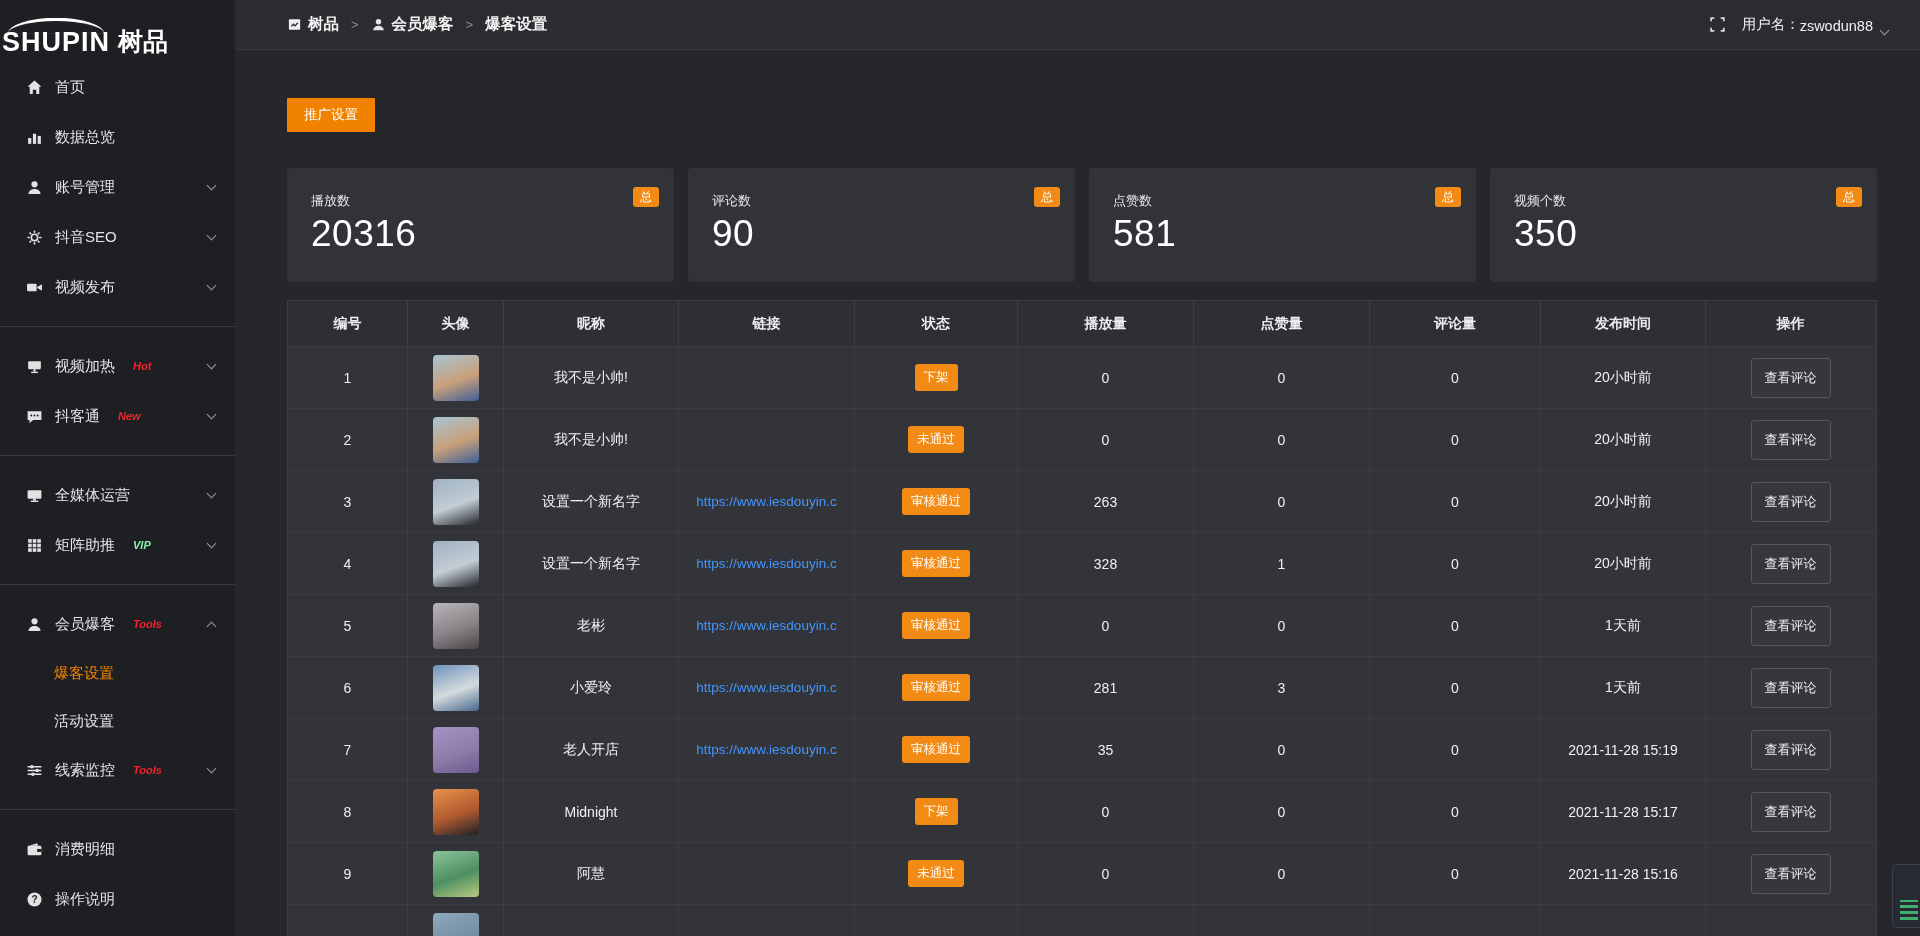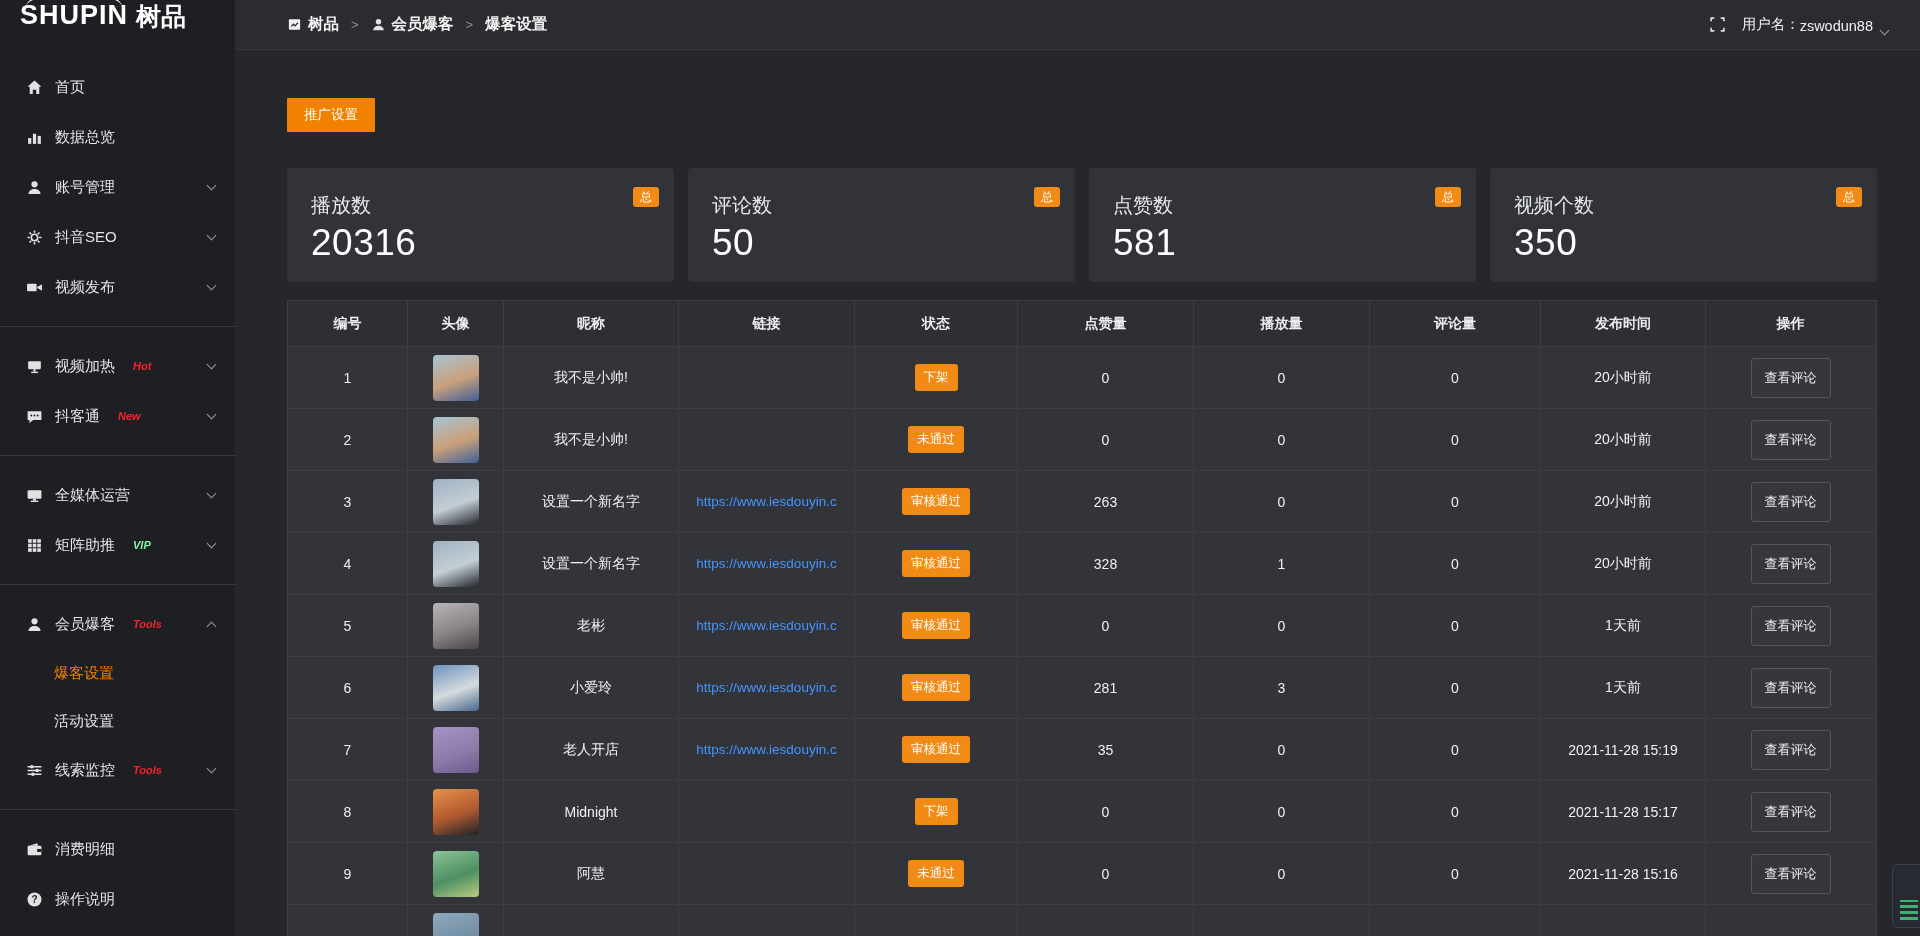--- a/index.html
+++ b/index.html
@@ -7,21 +7,21 @@
   body {
     width:1920px; height:936px; overflow:hidden;
     background:#26272b; color:#e8e9ea;
     font-family:"Liberation Sans","DejaVu Sans",sans-serif;
     --accent:#f08200; --badge:#f28b15; --link:#4395ff;
   }
   .app { display:flex; width:100%; height:100%; }
 
   
   .sidebar { flex:0 0 235px; width:235px; background:#1e1f23; display:flex; flex-direction:column; overflow:hidden; }
-  .logo { height:58px; display:flex; align-items:flex-start; padding-left:20px; flex:0 0 58px; }
+  .logo { height:58px; display:flex; align-items:flex-end; padding-left:2px; flex:0 0 58px; }
   .logo-main { position:relative; font-size:27px; font-weight:800; letter-spacing:1px; color:#fff; transform:scaleY(1.05); }
   .logo-main::before { content:""; position:absolute; left:6px; right:6px; top:-8px; height:12px;
     border-top:3px solid #fff; border-radius:50% 50% 0 0 / 100% 100% 0 0; }
   .logo-sub { font-size:25px; font-weight:800; margin-left:8px; color:#fff; }
   .menu { flex:1; padding-top:4px; }
   .mi { height:50px; display:flex; align-items:center; padding:0 20px 0 26px; cursor:pointer; font-size:15px; color:#e3e4e6; }
   .mi .ic { width:17px; height:17px; margin-right:12px; display:inline-flex; align-items:center; justify-content:center; flex:0 0 17px; }
   .mi .ic svg { width:17px; height:17px; }
   .mi .tag { margin-left:18px; font-style:italic; font-weight:bold; font-size:11px; }
   .mi .sp { flex:1; }
@@ -44,21 +44,21 @@
   .fs-icon { display:inline-flex; cursor:pointer; }
   .fs-icon svg { width:17px; height:17px; }
   .username { display:flex; align-items:flex-end; gap:8px; cursor:pointer; }
 
   .content { flex:1; padding:48px 43px 0 52px; }
   .promo-btn { background:var(--accent); color:#fff; border:none; border-radius:1px;
     font-size:13.5px; padding:0 17px; height:34px; cursor:pointer; font-family:inherit; }
 
   .stat-cards { display:flex; gap:14px; margin-top:36px; }
   .card { flex:1; height:114px; background:#313338; border-radius:4px; position:relative; padding:24px 24px 0; }
-  .card-label { font-size:20px; color:#e6e7e9; }
+  .card-label { font-size:13px; color:#e6e7e9; }
   .card-value { font-size:37px; color:#fff; margin-top:3px; letter-spacing:.5px; }
   .card-badge { position:absolute; top:19px; right:15px; background:var(--badge); color:#fff;
     font-size:12px; padding:3px 7px; border-radius:3px; line-height:1.2; }
 
   
   .data-table { margin-top:18px; border:1px solid #3d3e43; border-bottom:none; background:#333439; }
   .trow { display:grid; grid-template-columns:120px 96px 175px 176px 163px 176px 176px 171px 165px 169px; }
   .cell { height:62px; display:flex; align-items:center; justify-content:center;
     border-right:1px solid #3d3e43; border-bottom:1px solid #3d3e43; font-size:14px; color:#f0f0f1;
     overflow:hidden; padding:0 6px; }
@@ -335,43 +335,43 @@
     <div class="content">
       <button class="promo-btn">推广设置</button>
       <div class="stat-cards" id="stat-cards">
           <div class="card">
             <div class="card-label">播放数</div>
             <div class="card-value">20316</div>
             <span class="card-badge">总</span>
           </div>
           <div class="card">
             <div class="card-label">评论数</div>
-            <div class="card-value">50</div>
+            <div class="card-value">90</div>
             <span class="card-badge">总</span>
           </div>
           <div class="card">
             <div class="card-label">点赞数</div>
             <div class="card-value">581</div>
             <span class="card-badge">总</span>
           </div>
           <div class="card">
             <div class="card-label">视频个数</div>
             <div class="card-value">350</div>
             <span class="card-badge">总</span>
           </div>
         </div>
       <div class="data-table" id="data-table">
           <div class="trow thead">
             <div class="cell">编号</div>
             <div class="cell">头像</div>
             <div class="cell">昵称</div>
             <div class="cell">链接</div>
             <div class="cell">状态</div>
+            <div class="cell">播放量</div>
             <div class="cell">点赞量</div>
-            <div class="cell">播放量</div>
             <div class="cell">评论量</div>
             <div class="cell">发布时间</div>
             <div class="cell">操作</div>
           </div>
           <div class="trow">
             <div class="cell">1</div>
             <div class="cell">
               <div class="avatar" style="background: linear-gradient(160deg, rgb(168, 196, 212) 0%, rgb(201, 160, 122) 55%, rgb(63, 95, 154) 100%);"></div>
             </div>
             <div class="cell">我不是小帅!</div>

